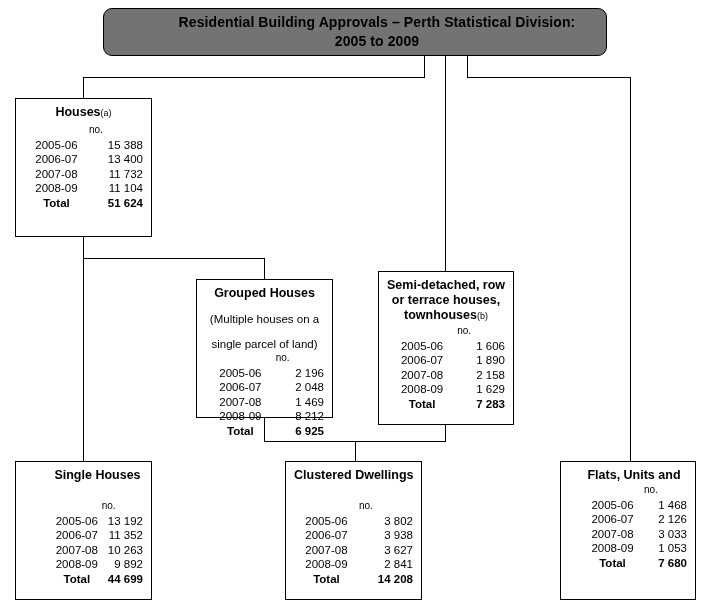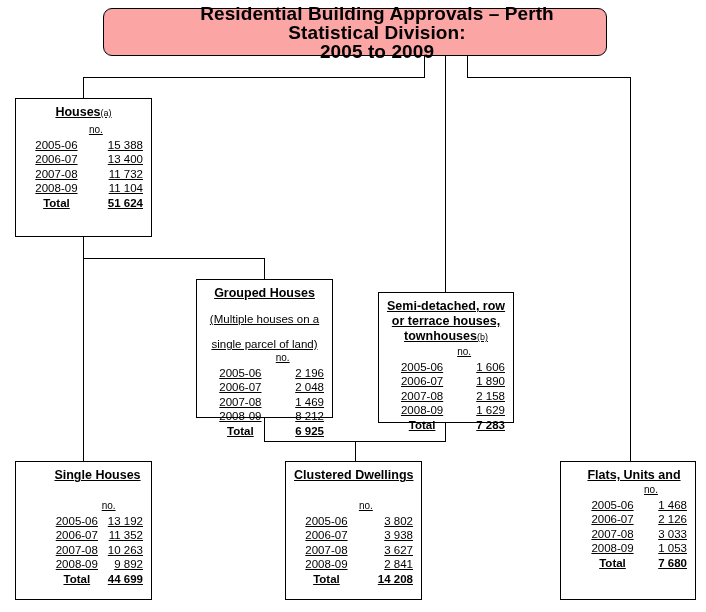--- a/index.html
+++ b/index.html
@@ -27,43 +27,42 @@
   }
   .line.h { height: 1px; }
   .line.v { width: 1px; }
 
   
   .title-box {
     position: absolute;
     box-sizing: border-box;
     border: 1px solid #000000;
     border-radius: 9px;
-    background: #fca5a5;
+    background: #737373;
     text-align: center;
     font-weight: bold;
-    font-size: 19px;
+    font-size: 14px;
     line-height: 19px;
     letter-spacing: 0.1px;
     display: flex;
     align-items: center;
     justify-content: center;
     padding-left: 44px;
   }
   .title-box .title-inner {
     padding: 0 10px;
   }
 
   
   .box {
     position: absolute;
     box-sizing: border-box;
     border: 1px solid #000000;
     background: #ffffff;
     padding: 6px 8px 6px 8px;
-    text-decoration: underline;
   }
   .box-title {
     text-align: center;
     font-weight: bold;
     font-size: 12.5px;
     line-height: 15px;
     white-space: nowrap;
   }
   .box-subtitle {
     text-align: center;
@@ -196,21 +195,21 @@
         <td class="value">8 212</td>
       </tr>
       <tr class="total">
         <td class="label">Total</td>
         <td class="value">6 925</td>
       </tr>
     </tbody>
       </table>
   </div>
 
-  <div class="box" style="left:378px; top:292px; width:136px; height:131px;">
+  <div class="box" style="left:378px; top:271px; width:136px; height:154px;">
     <div class="box-title">Semi-detached, row</div>
     <div class="box-title">or terrace houses,</div>
     <div class="box-title">
       <span>townhouses</span><span class="note">(b)</span>
     </div>
     <table class="data">
       <tbody>
           <tr class="unit">
         <td class="label"></td>
         <td class="value">no.</td>

